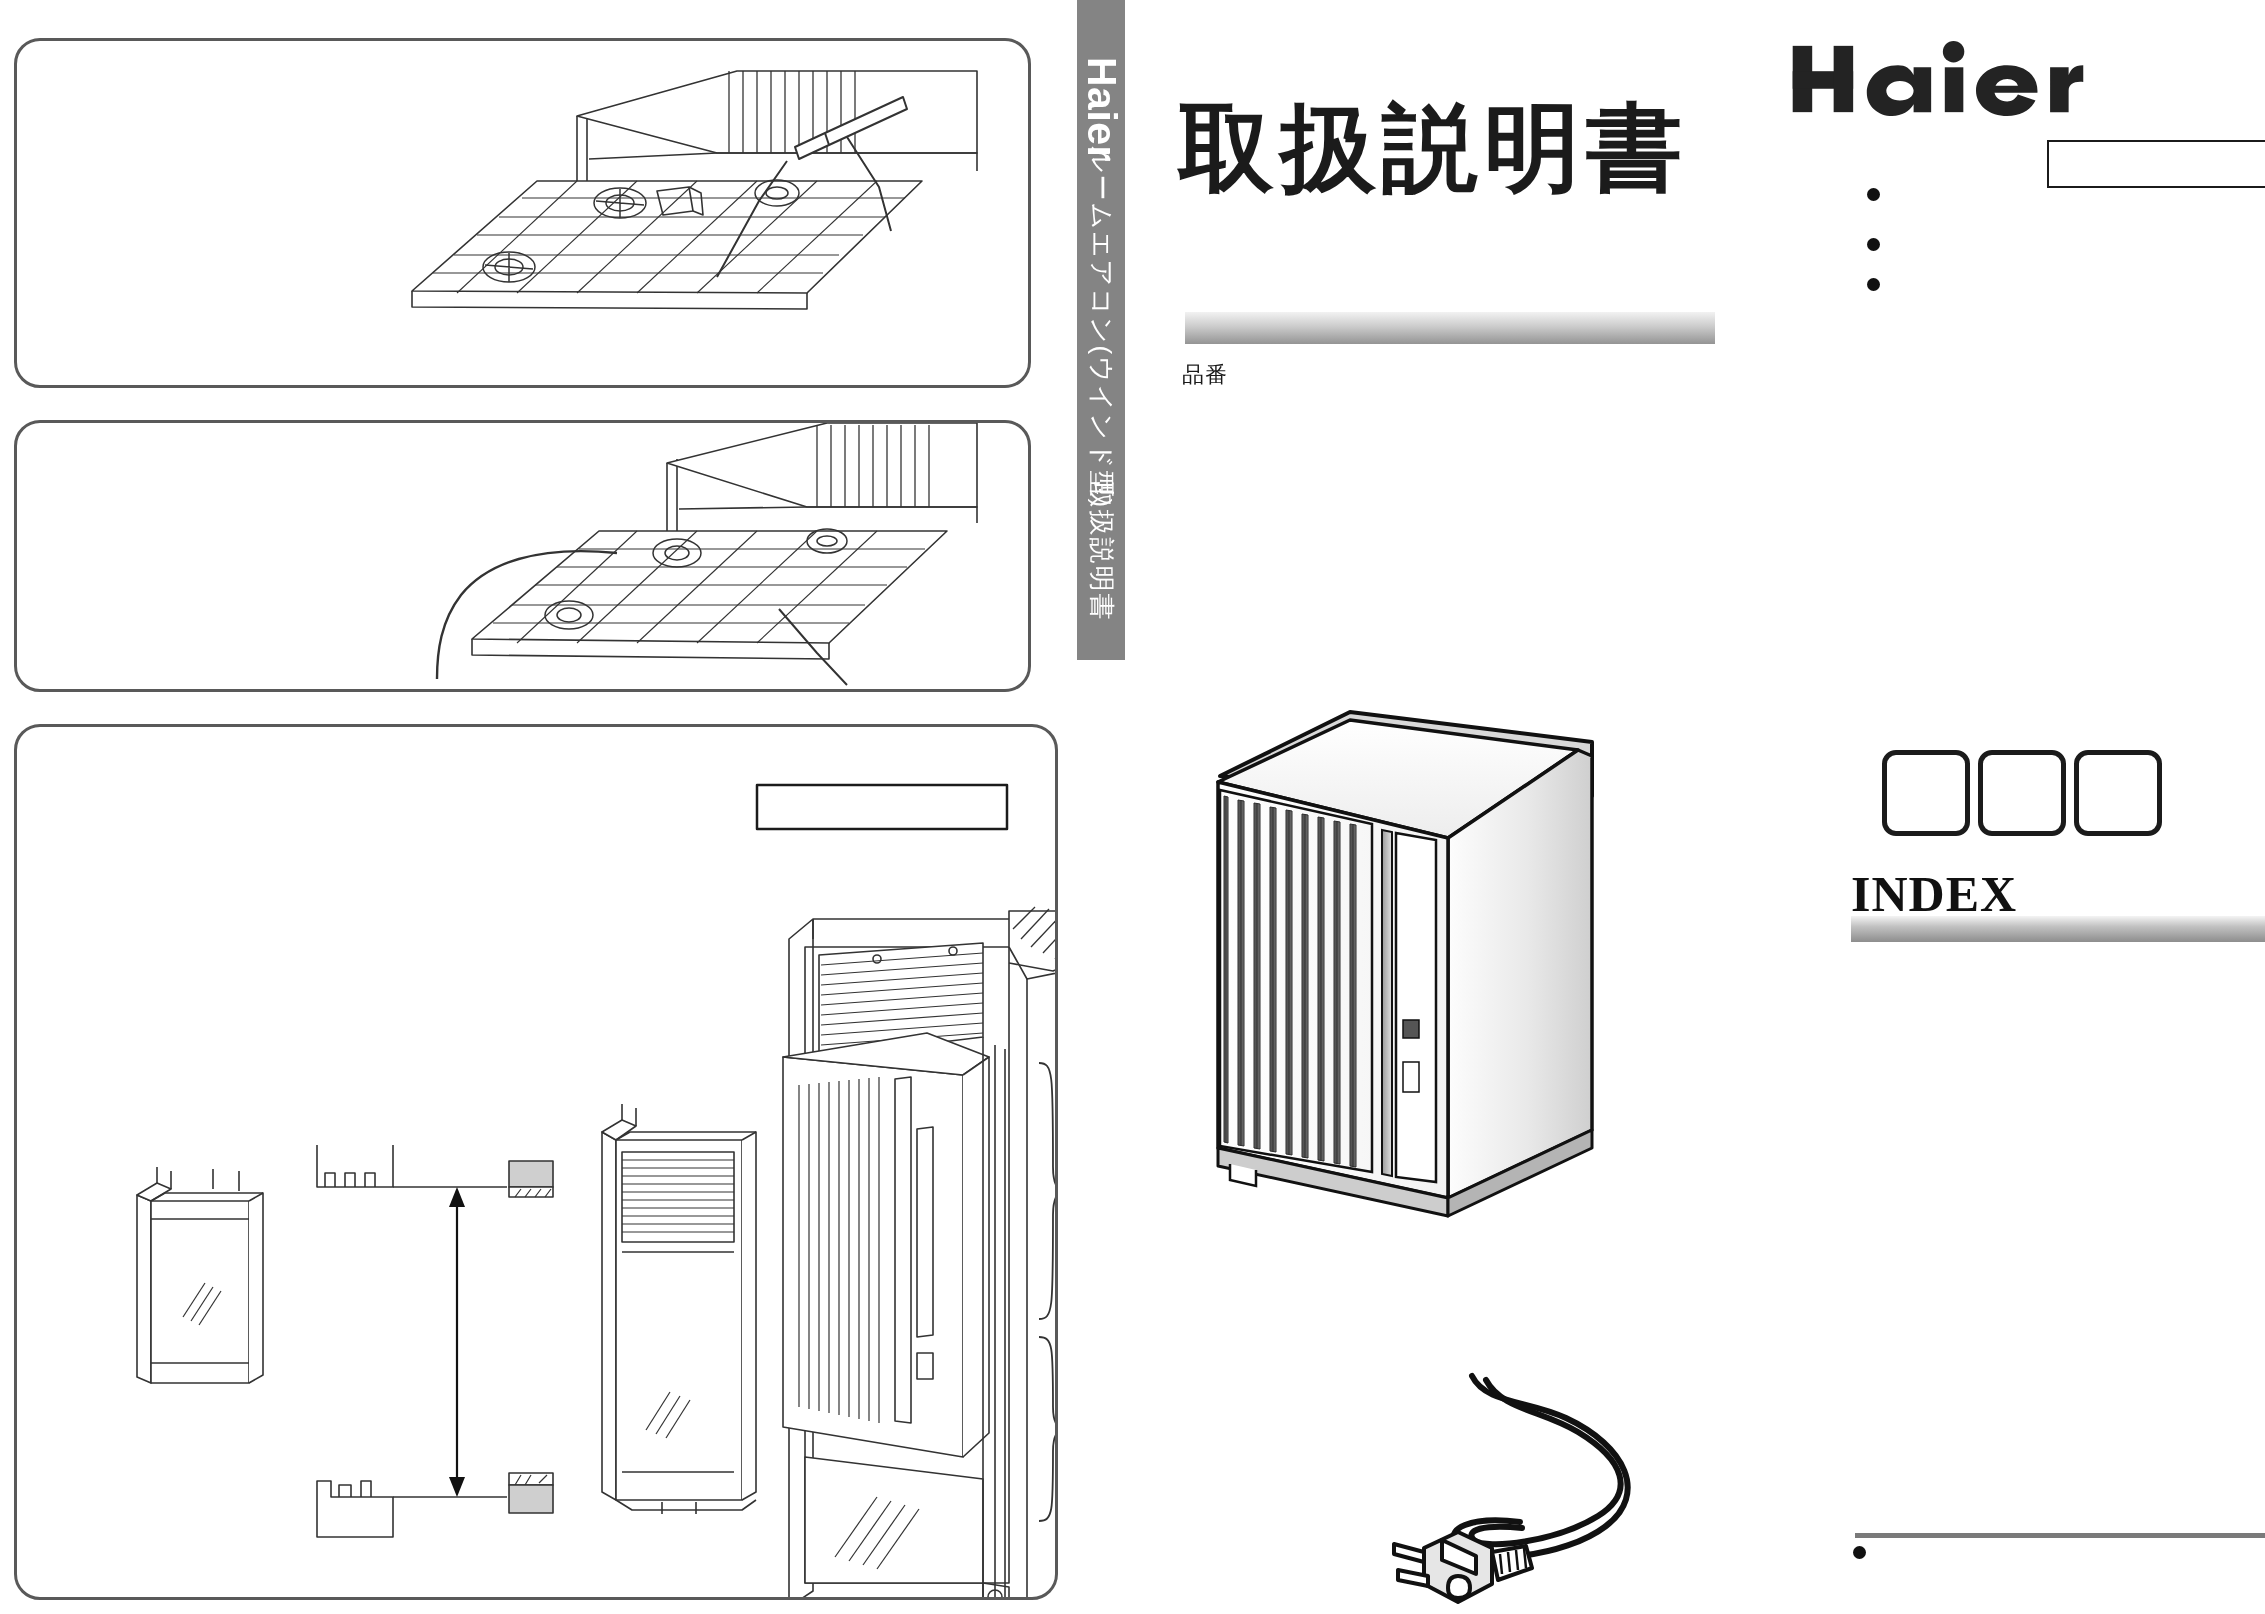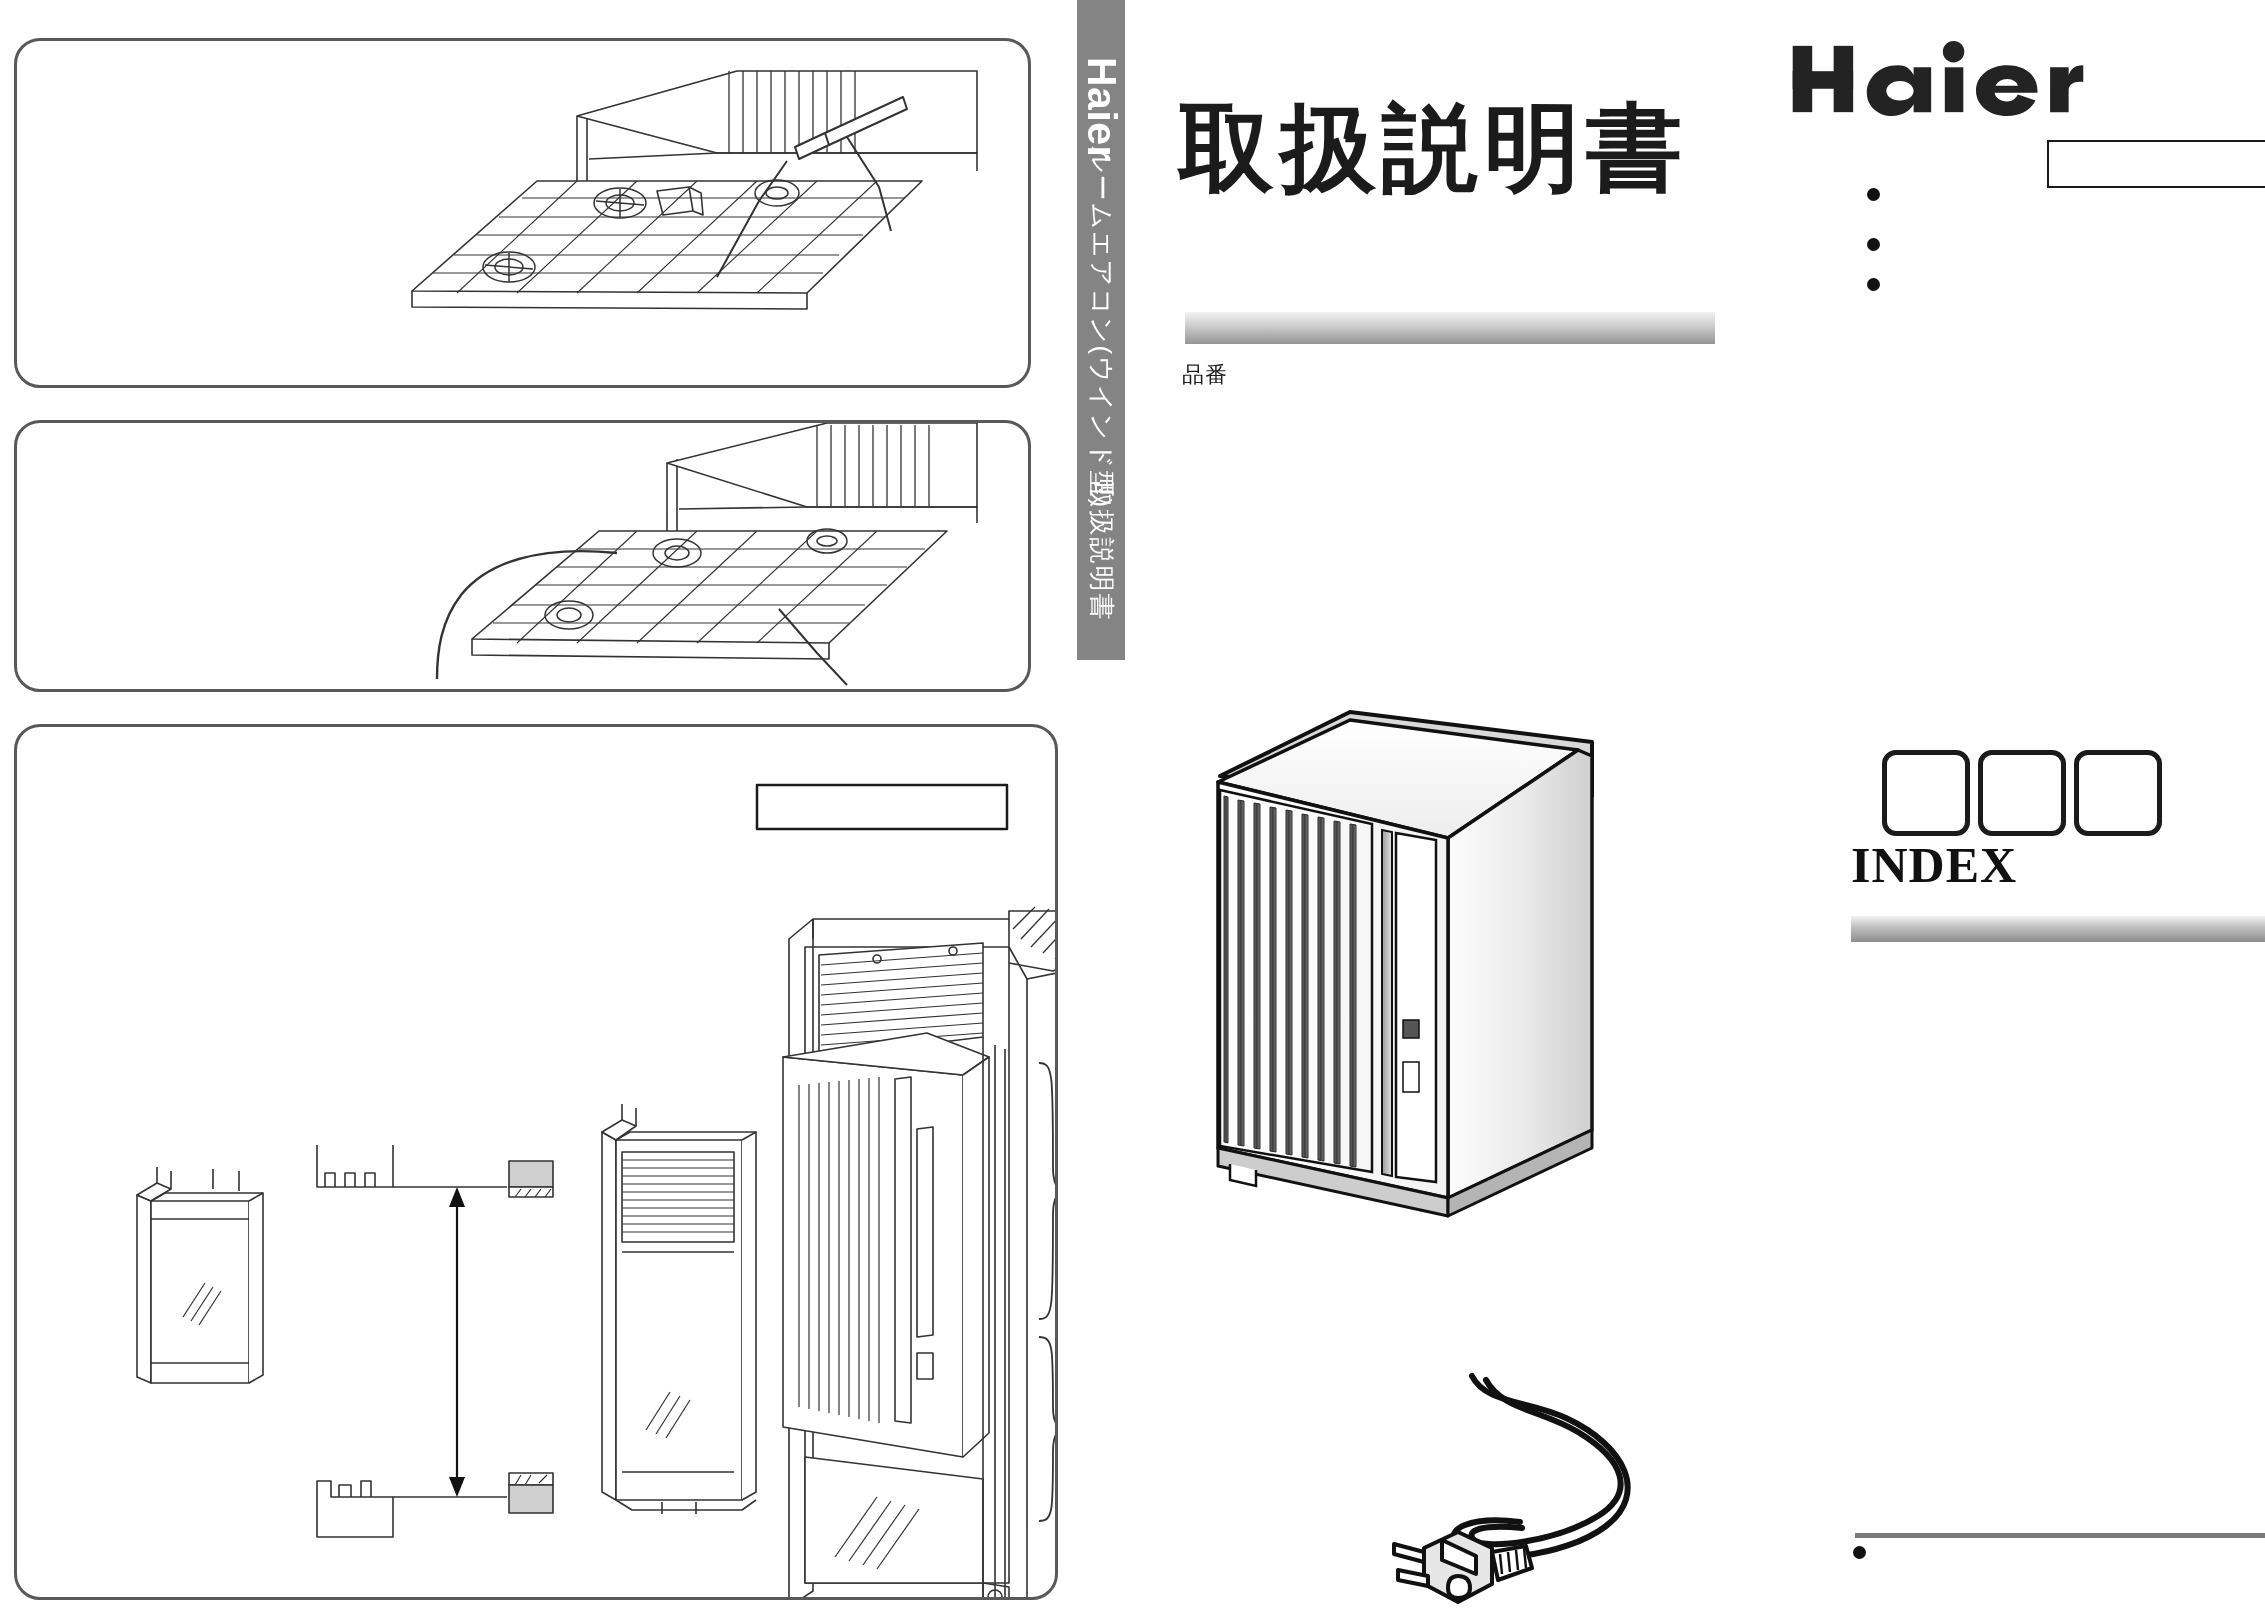--- a/index.html
+++ b/index.html
@@ -41,21 +41,21 @@
   #dot-1{left:1867px;top:188px;}
   #dot-2{left:1867px;top:238px;}
   #dot-3{left:1867px;top:278px;}
   #dot-4{left:1853px;top:1546px;}
 
   .index-box{position:absolute;width:88px;height:86px;border:5px solid #1b1b1b;
       border-radius:14px;background:#fff;box-sizing:border-box;}
   #index-box-1{left:1882px;top:750px;}
   #index-box-2{left:1978px;top:750px;}
   #index-box-3{left:2074px;top:750px;}
-  #index-label{position:absolute;left:1851px;top:836px;font-size:50px;font-weight:bold;
+  #index-label{position:absolute;left:1851px;top:865px;font-size:50px;font-weight:bold;
       font-family:"Liberation Serif","DejaVu Serif",serif;letter-spacing:1px;color:#111;z-index:3;}
   #index-bar{position:absolute;left:1851px;top:916px;width:414px;height:26px;
       background:linear-gradient(to bottom,#f4f4f4 0%,#c2c2c2 40%,#8d8d8d 100%);z-index:2;}
   #footer-rule{position:absolute;left:1855px;top:1533px;width:410px;height:5px;background:#7a7a7a;}
 </style>
 </head>
 <body>
 
 <div class="panel" id="panel-1">
   <div class="panel-art">

